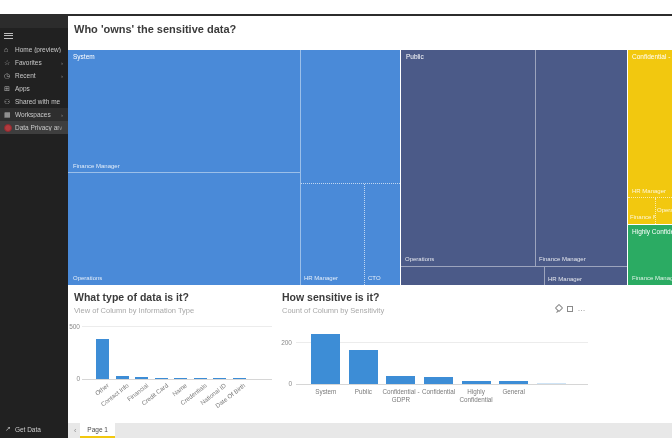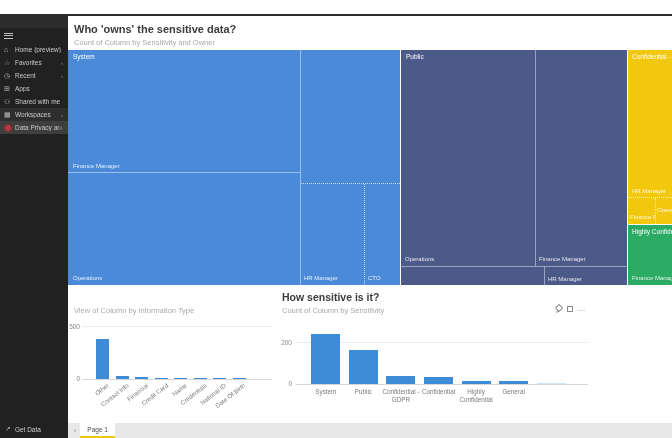--- a/index.html
+++ b/index.html
@@ -177,21 +177,20 @@
       </div>
     <div class="get-data">
         <span class="ic">↗</span>
         <span>Get Data</span>
       </div>
   </div>
 
   <div class="canvas">
 
     <div class="vtitle" style="left:6px; top:7px;">Who 'owns' the sensitive data?</div>
-    <div class="vsub" style="left:6px; top:22px;">Count of Column by Sensitivity and Owner</div>
 
     <div class="treemap">
 
       <div class="tm-block" style="left:0; top:0; width:332px; height:235px; background:#4a8ad8;">
         <div class="tm-cat">System</div>
         <div class="tm-line" style="left:232px; top:0; width:1px; height:235px;"></div>
         <div class="tm-line" style="left:0; top:122px; width:232px; height:1px;"></div>
         <div class="tm-dot-h" style="left:233px; top:133px; width:99px;"></div>
         <div class="tm-dot-v" style="left:296px; top:134px; height:101px;"></div>
         <div class="tm-sub" style="left:5px; top:113px;">Finance Manager</div>
@@ -219,20 +218,21 @@
         <div class="tm-sub" style="left:29px; top:157px; width:15px; overflow:hidden;">Operations</div>
       </div>
 
       <div class="tm-block" style="left:560px; top:175px; width:44px; height:60px; background:#2bab63;">
         <div class="tm-cat" style="left:4px;">Highly Confidential</div>
         <div class="tm-sub" style="left:4px; bottom:4px;">Finance Manager</div>
       </div>
     </div>
 
     <div class="tile" style="left:0; top:271px; width:208px; height:124px;">
+      <div class="ctitle">What type of data is it?</div>
       <div class="csub">View of Column by Information Type</div>
       <div class="gridline" style="left:14px; top:39px; width:190px;"></div>
       <div class="ytick" style="left:-2px; top:36px;">500</div>
       <div class="ytick" style="left:-2px; top:88px;">0</div>
       <div class="axisline" style="left:14px; top:92px; width:190px;"></div>
       <div class="plot" style="left:25px; top:37px; width:156px; height:55px;">
         <div class="slot">
             <div class="bar" style="width: 13px; height: 73.0769%;"></div>
           </div>
         <div class="slot">

